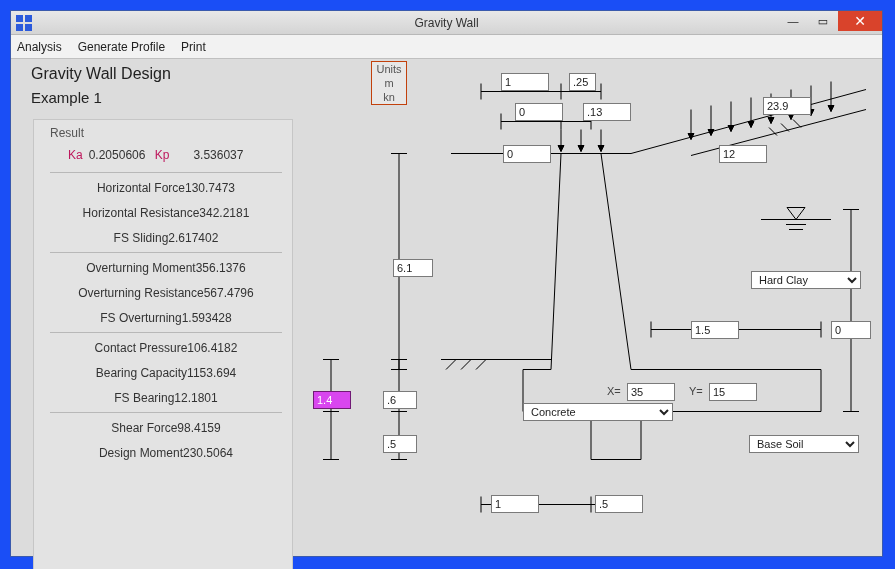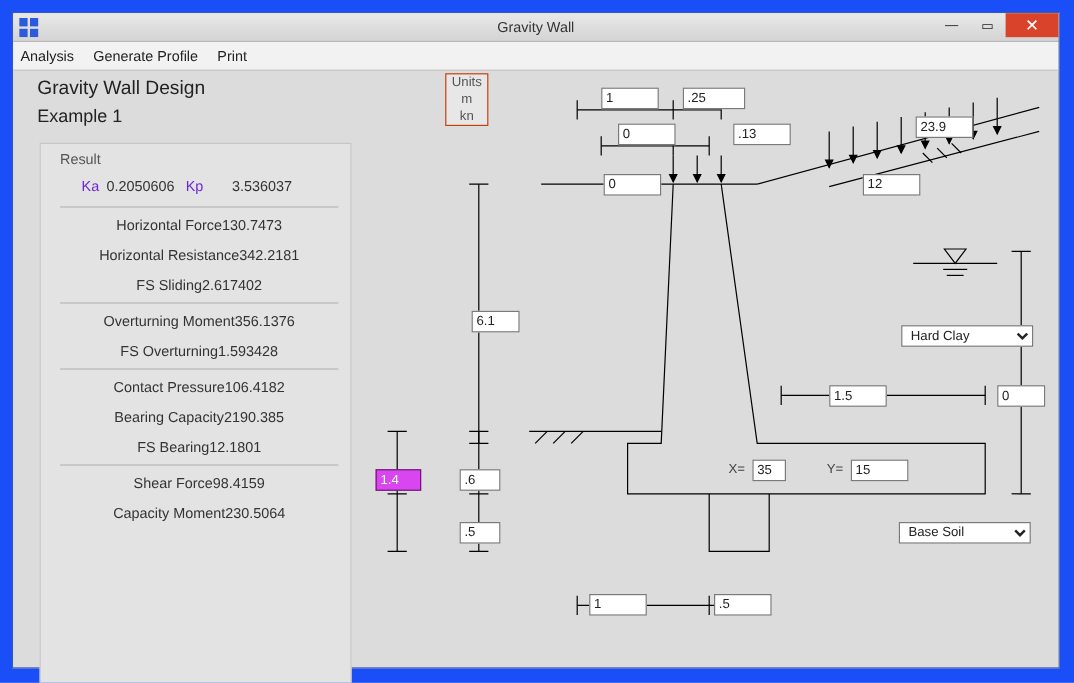--- a/index.html
+++ b/index.html
@@ -108,21 +108,21 @@
     background: #e3e3e3;
     border: 1px solid #c6c6c6;
     padding: 6px 10px 2px 16px;
     font-size: 12px;
     color: #333;
   }
   .result-panel .grp-title { color: #555; font-size: 12px; margin-bottom: 8px; }
   .kakp {
     display: flex; gap: 6px; padding-left: 18px; margin-bottom: 10px;
   }
-  .kakp span.lbl { color: #6d28d9; }
+  .kakp span.lbl { color: #be185d; }
   .row {
     display: flex;
     justify-content: center;
     height: 25px;
     align-items: center;
   }
   .hr {
     border-top: 1px solid #b8b8b8;
     margin: 2px 0;
   }
@@ -213,43 +213,47 @@
       <div class="row">
           <span>FS Sliding</span>
           <span>2.617402</span>
         </div>
       <div class="hr"></div>
       <div class="row">
           <span>Overturning Moment</span>
           <span>356.1376</span>
         </div>
       <div class="row">
+          <span>Overturning Resistance</span>
+          <span>567.4796</span>
+        </div>
+      <div class="row">
           <span>FS Overturning</span>
           <span>1.593428</span>
         </div>
       <div class="hr"></div>
       <div class="row">
           <span>Contact Pressure</span>
           <span>106.4182</span>
         </div>
       <div class="row">
           <span>Bearing Capacity</span>
-          <span>2190.385</span>
+          <span>1153.694</span>
         </div>
       <div class="row">
           <span>FS Bearing</span>
           <span>12.1801</span>
         </div>
       <div class="hr"></div>
       <div class="row">
           <span>Shear Force</span>
           <span>98.4159</span>
         </div>
       <div class="row">
-          <span>Capacity Moment</span>
+          <span>Design Moment</span>
           <span>230.5064</span>
         </div>
     </div>
 
     <div class="diagram">
       <svg viewBox="0 0 585 490">
         <g stroke="#000" stroke-width="1" fill="none">
 
           <line x1="190" y1="32" x2="310" y2="32"></line>
           <line x1="190" y1="24" x2="190" y2="40"></line>
@@ -334,41 +338,44 @@
           <line x1="100" y1="400" x2="116" y2="400"></line>
 
           <line x1="190" y1="445" x2="350" y2="445"></line>
           <line x1="190" y1="437" x2="190" y2="453"></line>
           <line x1="300" y1="437" x2="300" y2="453"></line>
           <line x1="350" y1="437" x2="350" y2="453"></line>
         </g>
       </svg>
 
       <input class="fld" style="left: 210px; top: 14px; width: 48px;" value="1">
-      <input class="fld" style="left: 278px; top: 14px; width: 52px;" value=".25">
+      <input class="fld" style="left: 278px; top: 14px; width: 27px;" value=".25">
       <input class="fld" style="left: 224px; top: 44px; width: 48px;" value="0">
-      <input class="fld" style="left: 292px; top: 44px; width: 48px; margin-left: 28px;" value=".13">
+      <input class="fld" style="left: 292px; top: 44px; width: 48px;" value=".13">
       <input class="fld" style="left: 212px; top: 86px; width: 48px;" value="0">
       <input class="fld" style="left: 472px; top: 38px; width: 48px;" value="23.9">
       <input class="fld" style="left: 428px; top: 86px; width: 48px;" value="12">
       <input class="fld" style="left: 86px; top: 200px; width: 40px; margin-left: 16px;" value="6.1">
       <input class="fld sel" style="left: 22px; top: 332px; width: 38px;" value="1.4">
       <input class="fld" style="left: 92px; top: 332px; width: 34px;" value=".6">
       <input class="fld" style="left: 92px; top: 376px; width: 34px;" value=".5">
       <input class="fld" style="left: 200px; top: 436px; width: 48px;" value="1">
       <input class="fld" style="left: 304px; top: 436px; width: 48px;" value=".5">
       <input class="fld" style="left: 400px; top: 262px; width: 48px;" value="1.5">
       <input class="fld" style="left: 540px; top: 262px; width: 40px;" value="0">
 
       <span class="lbl-abs" style="left:316px;top:326px">X=</span>
-      <input class="fld" style="left: 336px; top: 324px; width: 28px;" value="35">
+      <input class="fld" style="left: 336px; top: 324px; width: 48px;" value="35">
       <span class="lbl-abs" style="left:398px;top:326px">Y=</span>
       <input class="fld" style="left: 418px; top: 324px; width: 48px;" value="15">
 
       <select class="fld" style="left:460px;top:212px;width:110px">
         <option>Hard Clay</option>
+      </select>
+      <select class="fld" style="left:232px;top:344px;width:150px">
+        <option>Concrete</option>
       </select>
       <select class="fld" style="left:458px;top:376px;width:110px">
         <option>Base Soil</option>
       </select>
     </div>
   </div>
 </div>
 
 </body></html>

